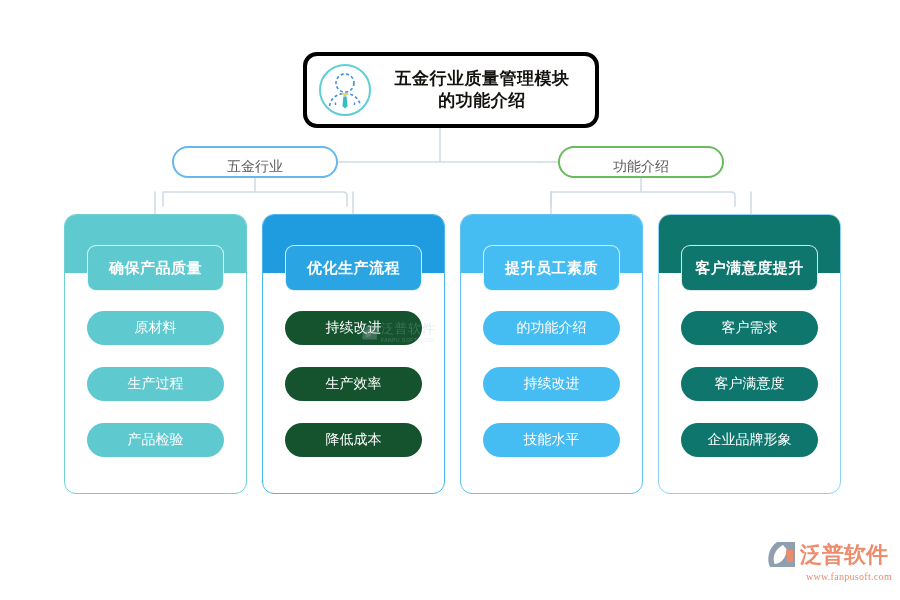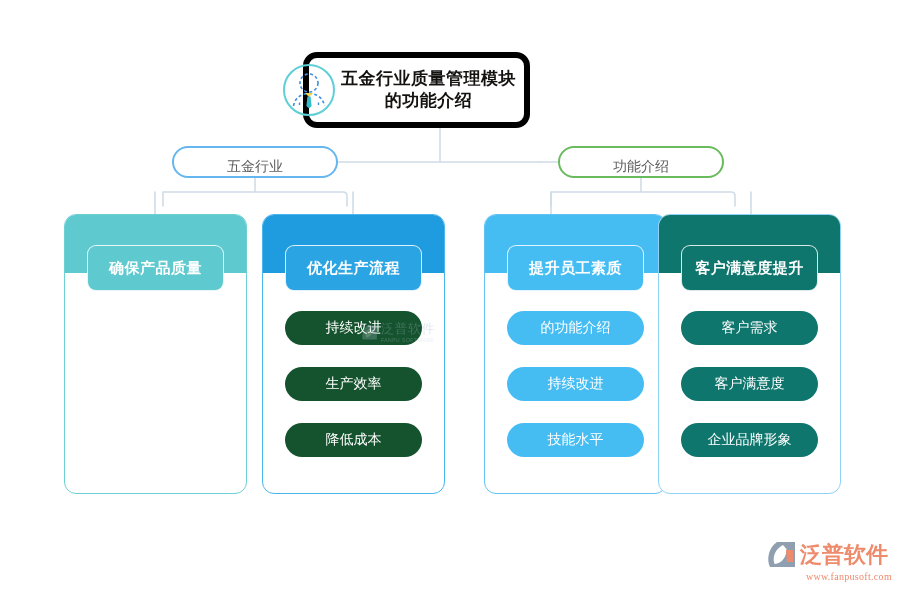--- a/index.html
+++ b/index.html
@@ -26,23 +26,23 @@
     width: 900px;
     height: 600px;
     pointer-events: none;
   }
 
   
   .title-card {
     position: absolute;
     left: 303px;
     top: 52px;
-    width: 227px;
+    width: 296px;
     height: 76px;
-    border: 6px solid #000000;
+    border: 4px solid #000000;
     border-radius: 14px;
     background: #ffffff;
     display: flex;
     align-items: center;
     box-sizing: border-box;
     z-index: 4;
     justify-content: flex-end;
   }
   .avatar {
     width: 56px;
@@ -139,21 +139,21 @@
   }
   .item:last-child { margin-bottom: 0; }
 
   
   .c0 { border: 1.5px solid #6fd0d4; }
   .c0 .band, .c0 .headline, .c0 .item { background: #5ec9cf; }
   .c1 { border: 1.5px solid #49b6ec; }
   .c1 .band { background: #1f9bdf; }
   .c1 .headline { background: #2ba4e4; }
   .c1 .item { background: #14532d; }
-  .c2 { border: 1.5px solid #62c2f2; margin-left: 24px; }
+  .c2 { border: 1.5px solid #62c2f2; }
   .c2 .band, .c2 .headline, .c2 .item { background: #45bdf3; }
   .c3 { border: 1.5px solid #8ed3f5; }
   .c3 .band, .c3 .headline, .c3 .item { background: #0f766e; }
 
   
   .wm-center {
     position: absolute;
     left: 361px;
     top: 322px;
     width: 110px;
@@ -238,20 +238,25 @@
   <div class="pill2 left">
     <span>五金行业</span>
   </div>
   <div class="pill2 right">
     <span>功能介绍</span>
   </div>
 
   <div class="card c0" style="left:64px">
     <div class="band"></div>
     <div class="headline">确保产品质量</div>
+    <div class="items">
+      <div class="item">原材料</div>
+      <div class="item">生产过程</div>
+      <div class="item">产品检验</div>
+    </div>
   </div>
 
   <div class="card c1" style="left:262px">
     <div class="band"></div>
     <div class="headline">优化生产流程</div>
     <div class="items">
       <div class="item">持续改进</div>
       <div class="item">生产效率</div>
       <div class="item">降低成本</div>
     </div>

